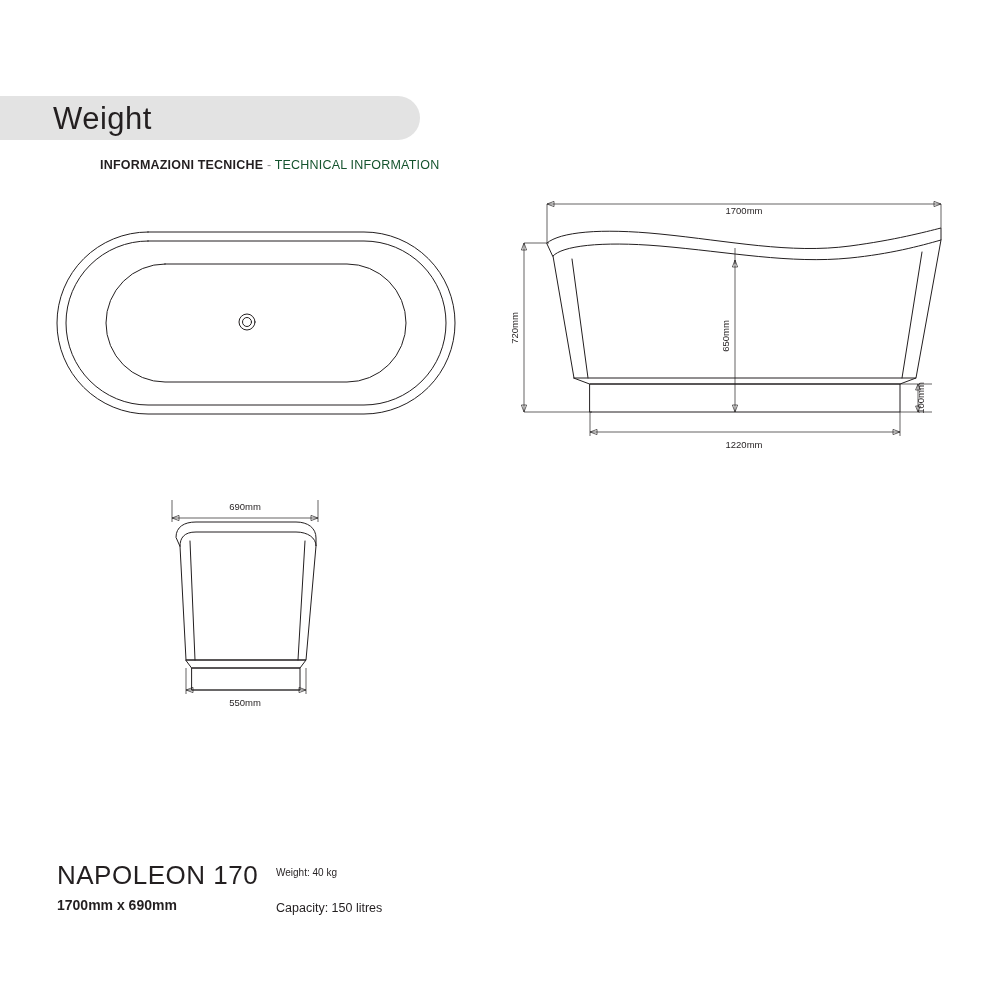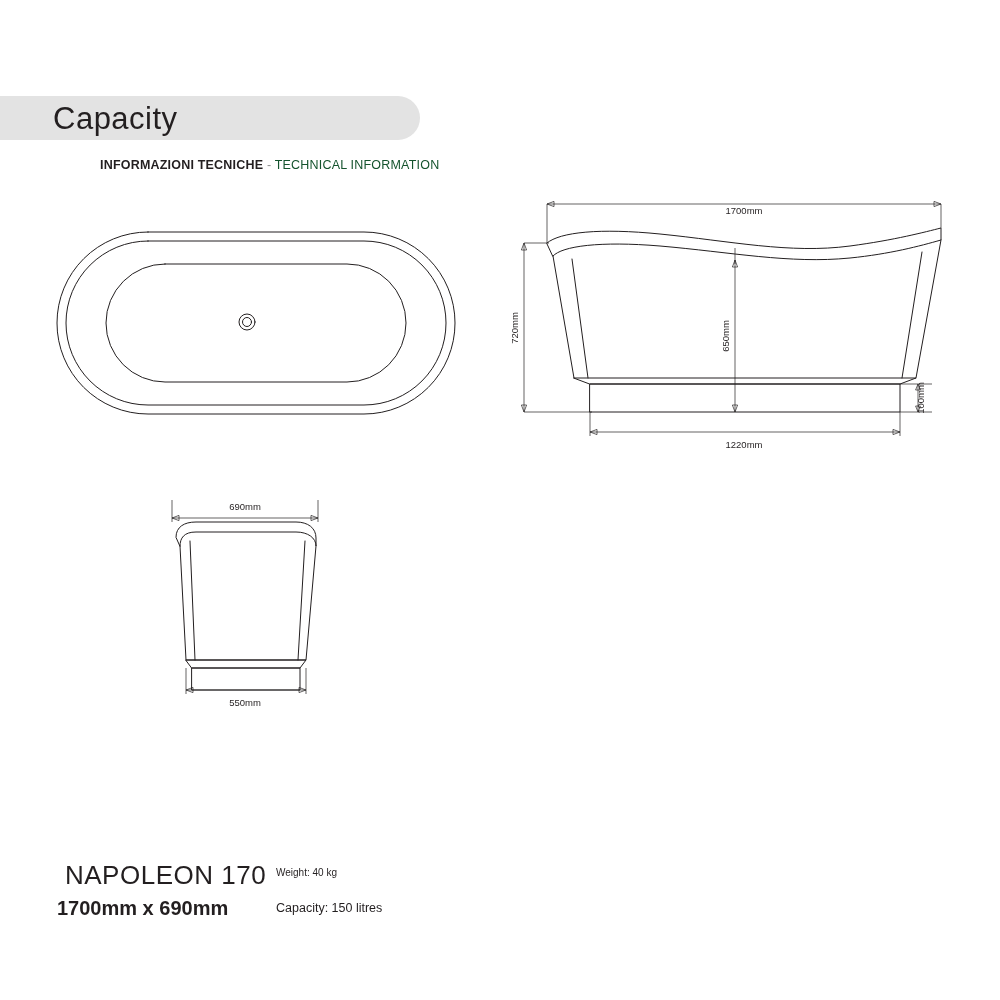--- a/index.html
+++ b/index.html
@@ -87,27 +87,26 @@
   }
 
   
   .model-name {
     position: absolute;
     left: 57px;
     top: 860px;
     font-size: 26px;
     letter-spacing: 0.5px;
     color: #231f20;
-    margin-left: 8px;
   }
   .model-size {
     position: absolute;
     left: 57px;
     top: 897px;
-    font-size: 20px;
+    font-size: 14px;
     font-weight: 700;
     color: #231f20;
   }
   .spec-weight {
     position: absolute;
     left: 276px;
     top: 867px;
     font-size: 10px;
     color: #231f20;
   }
@@ -116,21 +115,21 @@
     left: 276px;
     top: 901px;
     font-size: 12.5px;
     color: #231f20;
   }
 </style>
 </head>
 <body>
 
 <div class="header-band"></div>
-<div class="header-title">Capacity</div>
+<div class="header-title">Weight</div>
 <div class="subtitle">
   <span class="it">INFORMAZIONI TECNICHE</span>
   <span class="dash">-</span>
   <span class="en">TECHNICAL INFORMATION</span>
 </div>
 
 <div class="canvas">
 <svg width="1000" height="1000" viewBox="0 0 1000 1000" xmlns="http://www.w3.org/2000/svg">
 
   <g>

